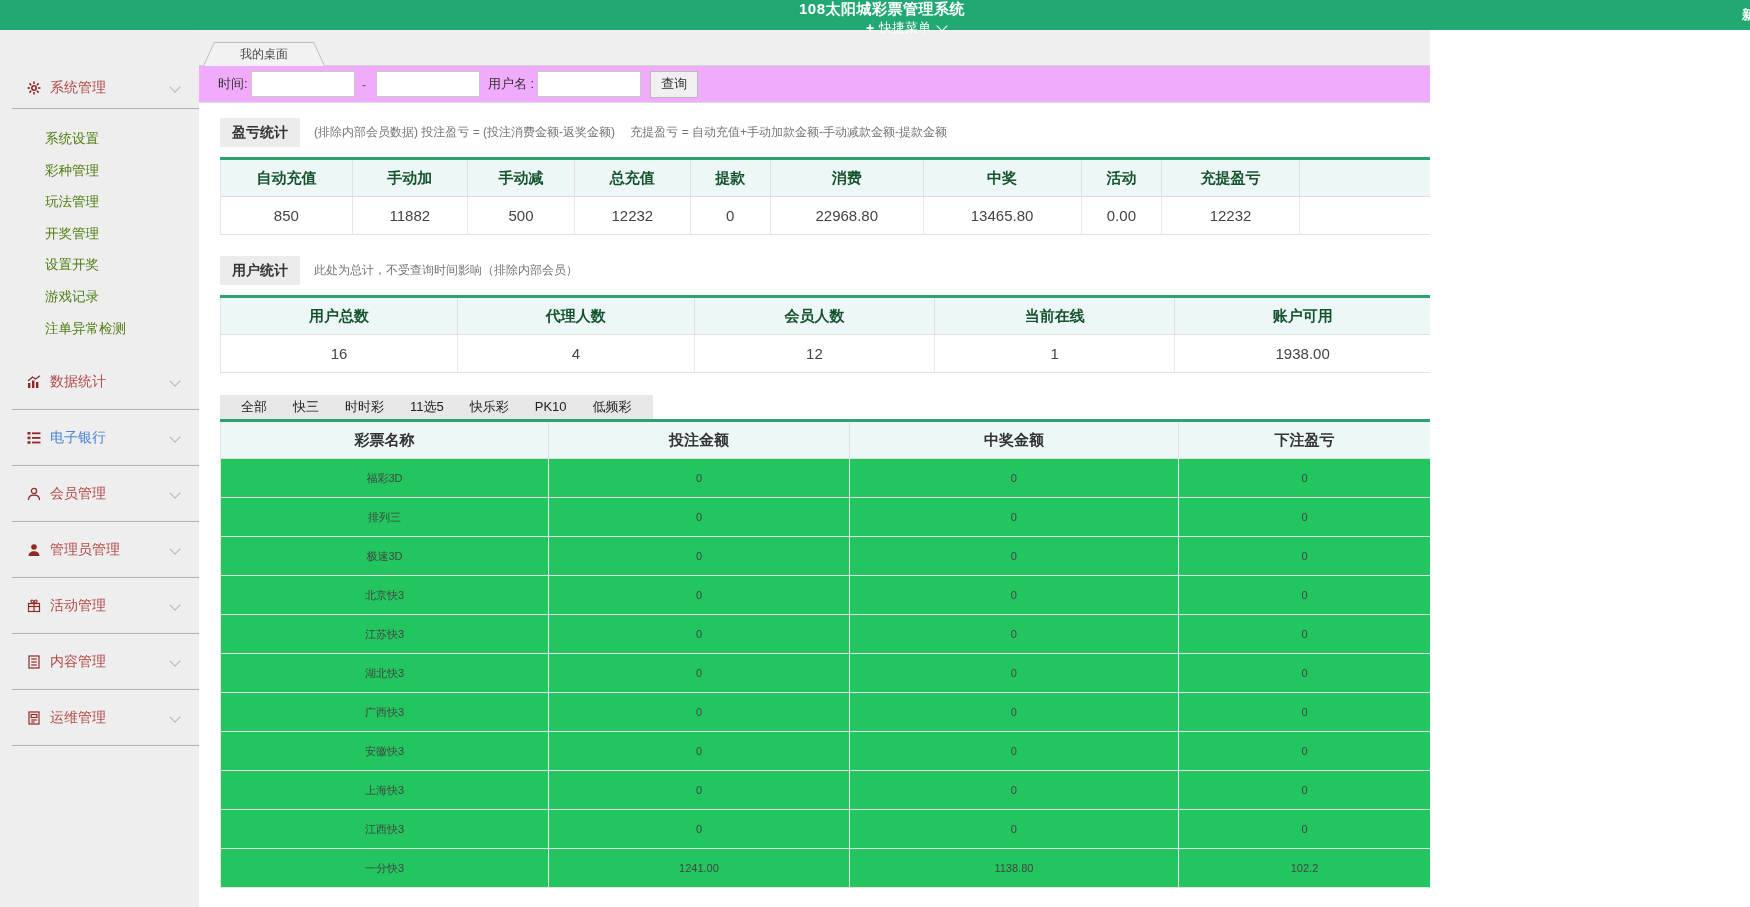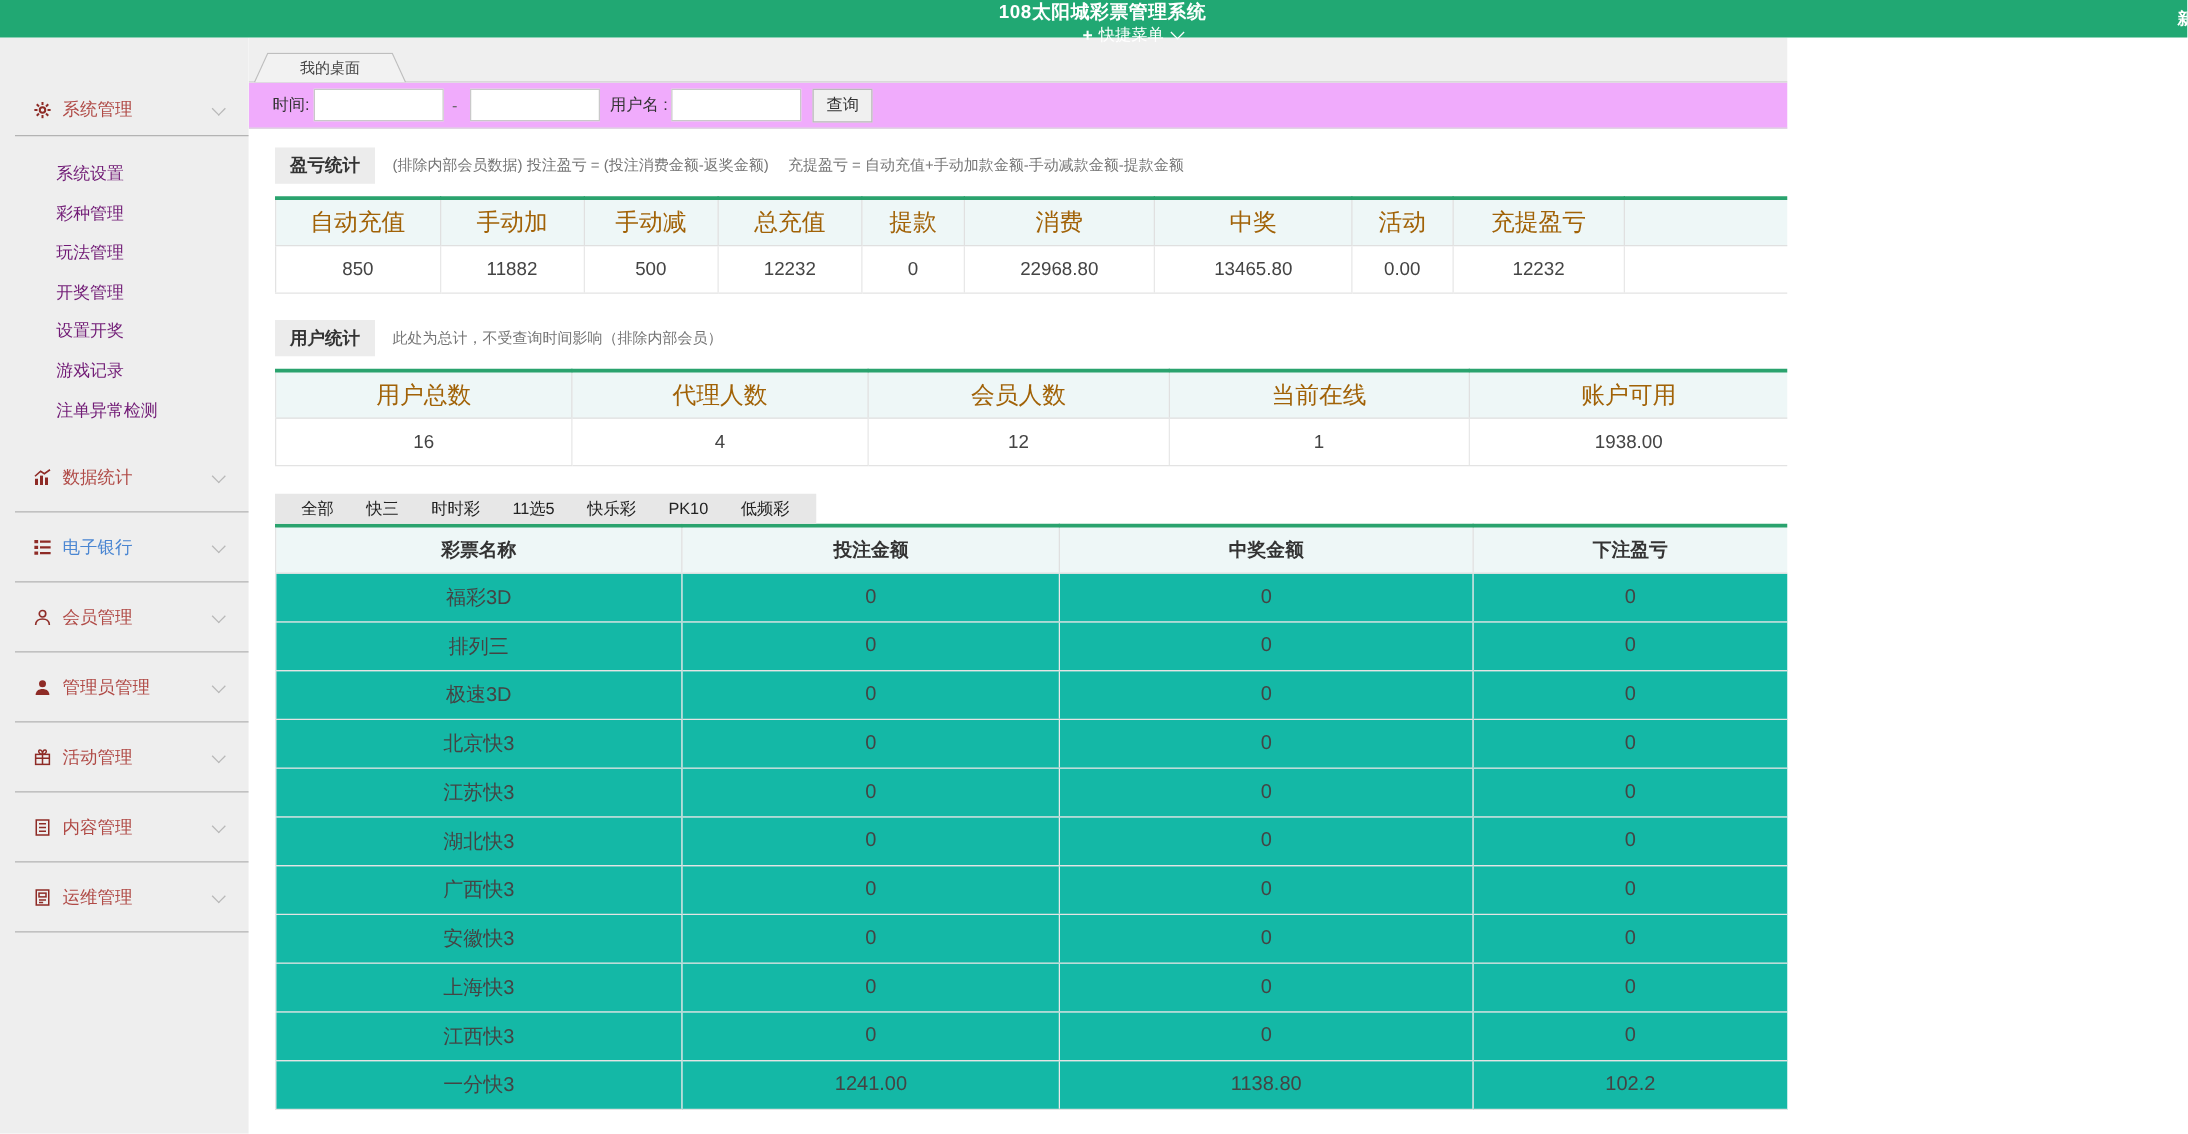--- a/index.html
+++ b/index.html
@@ -19,21 +19,21 @@
   .sidebar{position:absolute;left:0;top:30px;width:199px;height:877px;background:#eeeeee;
            padding-top:38px;box-sizing:border-box;padding-left:12px;}
   .side-title{height:40px;display:flex;align-items:center;padding-left:15px;
               border-bottom:1px solid #b3b3b3;cursor:pointer;}
   .side-title.tall{height:55px;}
   .side-title .lbl{font-size:14px;margin-left:9px;color:#b04a46;}
   .side-title.active .lbl{color:#4a86d2;}
   .side-title .chev{margin-left:auto;margin-right:20px;margin-top:-2px;}
   .side-title svg{flex:0 0 auto;}
   .submenu{list-style:none;margin:0;padding:14px 0 10px 0;}
-  .submenu li{line-height:31.6px;padding-left:33px;font-size:13.5px;color:#701a75;cursor:pointer;}
+  .submenu li{line-height:31.6px;padding-left:33px;font-size:13.5px;color:#4d7c0f;cursor:pointer;}
   .collapse-handle{position:absolute;left:203px;top:437px;width:0;height:0;
         border-top:7px solid transparent;border-bottom:7px solid transparent;
         border-right:9px solid #bdbdbd;cursor:pointer;}
   
   .content{position:absolute;left:199px;top:30px;width:1231px;height:877px;background:#fff;overflow:hidden;}
   .tabbar{height:35px;background:#efefef;border-bottom:1px solid #d2d2d2;position:relative;}
   .tab-trap{position:absolute;left:4px;bottom:-1px;width:122px;height:24px;cursor:pointer;}
   .tab-trap .outer{position:absolute;left:0;right:0;top:0;bottom:0;background:#bdbdbd;
         clip-path:polygon(11px 0,calc(100% - 11px) 0,100% 100%,0 100%);}
   .tab-trap .inner{position:absolute;left:1px;right:1px;top:1px;bottom:0;background:#f2f2f2;
@@ -47,37 +47,37 @@
   .formrow .ulabel{margin-left:8px;}
   .formrow button{margin-left:9px;width:48px;height:27px;background:#f0f0f0;border:1px solid #b9b9b9;
                   font-size:13px;color:#333;cursor:pointer;}
   .white{padding-left:21px;}
   .sec-head{margin-top:15px;display:flex;align-items:center;height:29px;}
   .sec-badge{background:#ececec;padding:0 12px;height:29px;line-height:29px;font-size:14px;
              font-weight:bold;color:#333;}
   .sec-desc{margin-left:14px;font-size:12px;color:#757575;}
   table.stat{border-collapse:collapse;table-layout:fixed;margin-top:10px;
              border-top:3px solid #2aa36e;}
-  table.stat th{height:34px;background:#eef7f7;font-size:19px;font-weight:normal;color:#a16207;
+  table.stat th{height:34px;background:#eef7f7;font-size:15px;font-weight:bold;color:#14532d;
                 border-left:1px solid #e0e0e0;border-bottom:1px solid #e0e0e0;text-align:center;}
   table.stat th:first-child{border-left:none;}
   table.stat td{height:35px;font-size:15px;color:#444;text-align:center;background:#fff;
                 border-left:1px solid #e8e8e8;border-bottom:1px solid #e3e3e3;}
   table.stat td:first-child{border-left:none;}
   table.stat.outlined{border-left:1px solid #e3e3e3;}
   
   .lot-tabs{margin-top:22px;display:inline-flex;height:24px;background:#e7e7e7;
             align-items:center;padding:0 8px;}
   .lot-tabs .ltab{padding:0 13px;font-size:13px;color:#222;cursor:pointer;line-height:24px;}
   table.lottery{border-collapse:collapse;table-layout:fixed;border-top:3px solid #2aa36e;
                 border-left:1px solid #e3e3e3;margin-top:0;}
   table.lottery th{height:34px;background:#eef7f7;font-size:15px;font-weight:bold;color:#333;
                 border-left:1px solid #e0e0e0;border-bottom:1px solid #e0e0e0;text-align:center;}
   table.lottery th:first-child{border-left:none;margin-left:30px;}
-  table.lottery td{height:36px;font-size:16px;color:#444;text-align:center;background:#14b8a6;
+  table.lottery td{height:36px;font-size:11px;color:#444;text-align:center;background:#22c55e;
                 border-left:1px solid #e8e8e8;border-bottom:1px solid #e3e3e3;}
   table.lottery td:first-child{border-left:none;}
 </style>
 </head>
 <body>
 
 <header class="topbar">
   <span class="title">108太阳城彩票管理系统</span>
   <span class="qmenu">
     <span class="plus">+</span>

